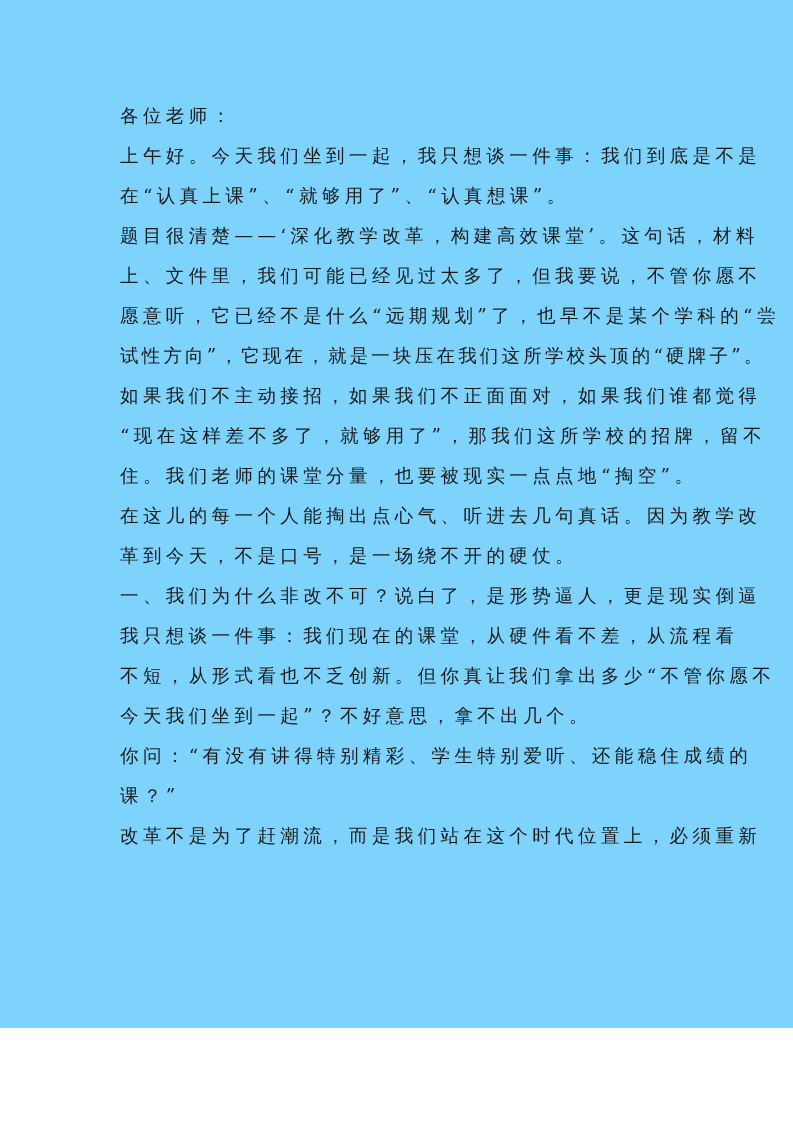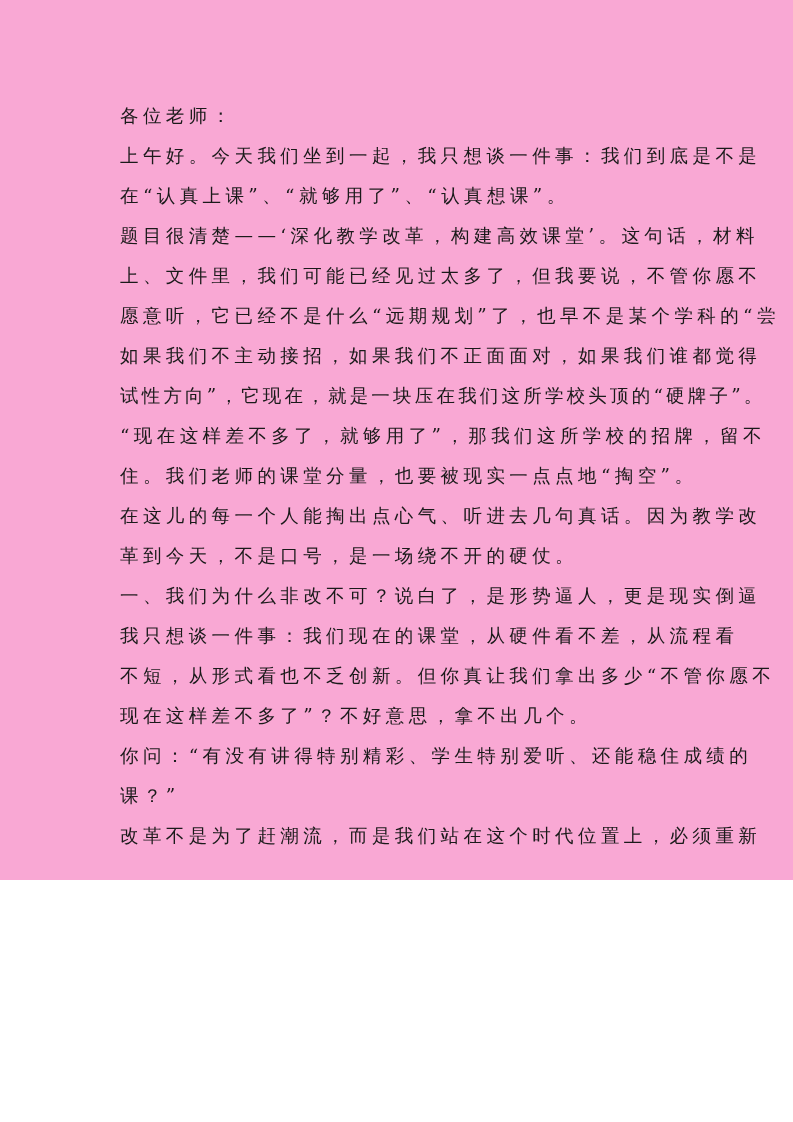--- a/index.html
+++ b/index.html
@@ -13,22 +13,22 @@
       position: relative;
       overflow: hidden;
       font-family: "DejaVu Serif", "Liberation Serif", serif;
       color: #1a1a1a;
     }
     .page {
       position: absolute;
       left: 0;
       top: 0;
       width: 793px;
-      height: 880px;
-      background: #f9a8d4;
+      height: 1028px;
+      background: #7dd3fc;
     }
     .text-block {
       position: absolute;
       left: 120px;
       top: 104px;
       width: 580px;
     }
     .line {
       height: 40px;
       line-height: 24px;
@@ -52,39 +52,39 @@
 
     <div>
       <div class="line">上午好。今天我们坐到一起，我只想谈一件事：我们到底是不是</div>
       <div class="line">在“认真上课”、“就够用了”、“认真想课”。</div>
     </div>
 
     <div>
       <div class="line">题目很清楚——‘深化教学改革，构建高效课堂’。这句话，材料</div>
       <div class="line">上、文件里，我们可能已经见过太多了，但我要说，不管你愿不</div>
       <div class="line">愿意听，它已经不是什么“远期规划”了，也早不是某个学科的“尝</div>
+      <div class="line tight">试性方向”，它现在，就是一块压在我们这所学校头顶的“硬牌子”。</div>
       <div class="line">如果我们不主动接招，如果我们不正面面对，如果我们谁都觉得</div>
-      <div class="line tight">试性方向”，它现在，就是一块压在我们这所学校头顶的“硬牌子”。</div>
       <div class="line">“现在这样差不多了，就够用了”，那我们这所学校的招牌，留不</div>
       <div class="line">住。我们老师的课堂分量，也要被现实一点点地“掏空”。</div>
     </div>
 
     <div>
       <div class="line">在这儿的每一个人能掏出点心气、听进去几句真话。因为教学改</div>
       <div class="line">革到今天，不是口号，是一场绕不开的硬仗。</div>
     </div>
 
     <div>
       <div class="line">一、我们为什么非改不可？说白了，是形势逼人，更是现实倒逼</div>
     </div>
 
     <div>
       <div class="line">我只想谈一件事：我们现在的课堂，从硬件看不差，从流程看</div>
       <div class="line">不短，从形式看也不乏创新。但你真让我们拿出多少“不管你愿不</div>
-      <div class="line">现在这样差不多了”？不好意思，拿不出几个。</div>
+      <div class="line">今天我们坐到一起”？不好意思，拿不出几个。</div>
     </div>
 
     <div>
       <div class="line">你问：“有没有讲得特别精彩、学生特别爱听、还能稳住成绩的</div>
       <div class="line">课？”</div>
     </div>
 
     <div>
     </div>
 

